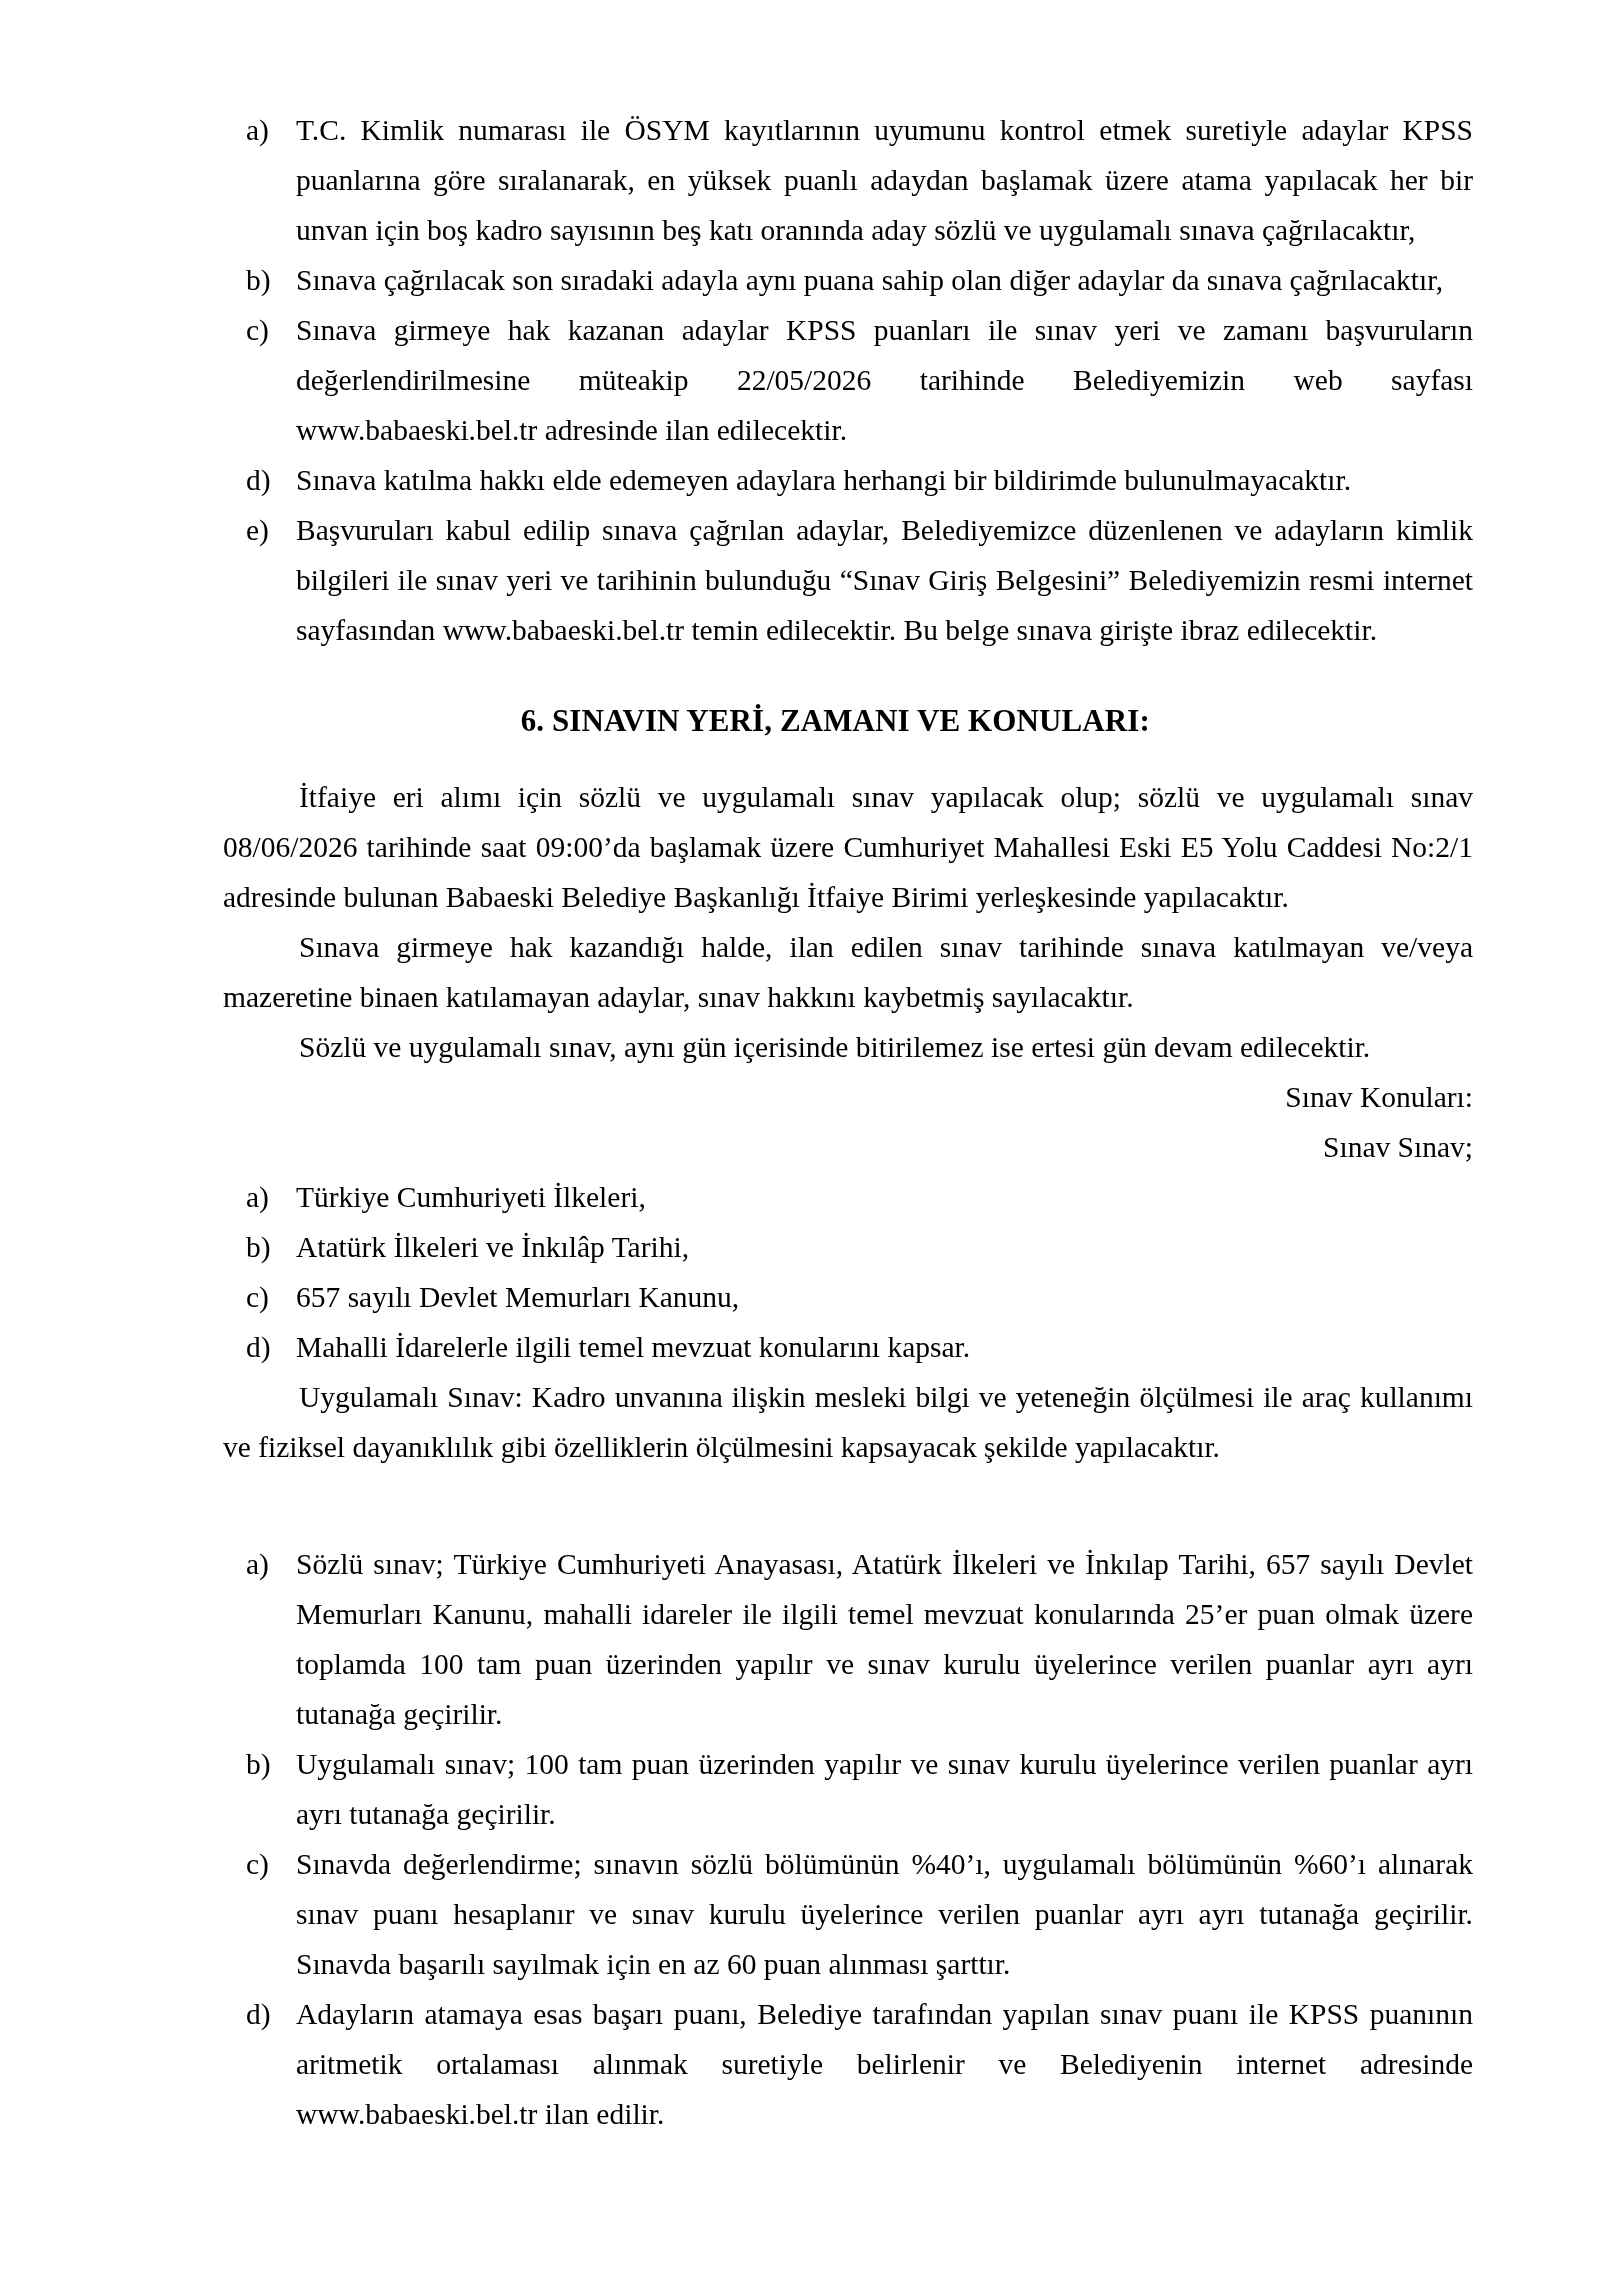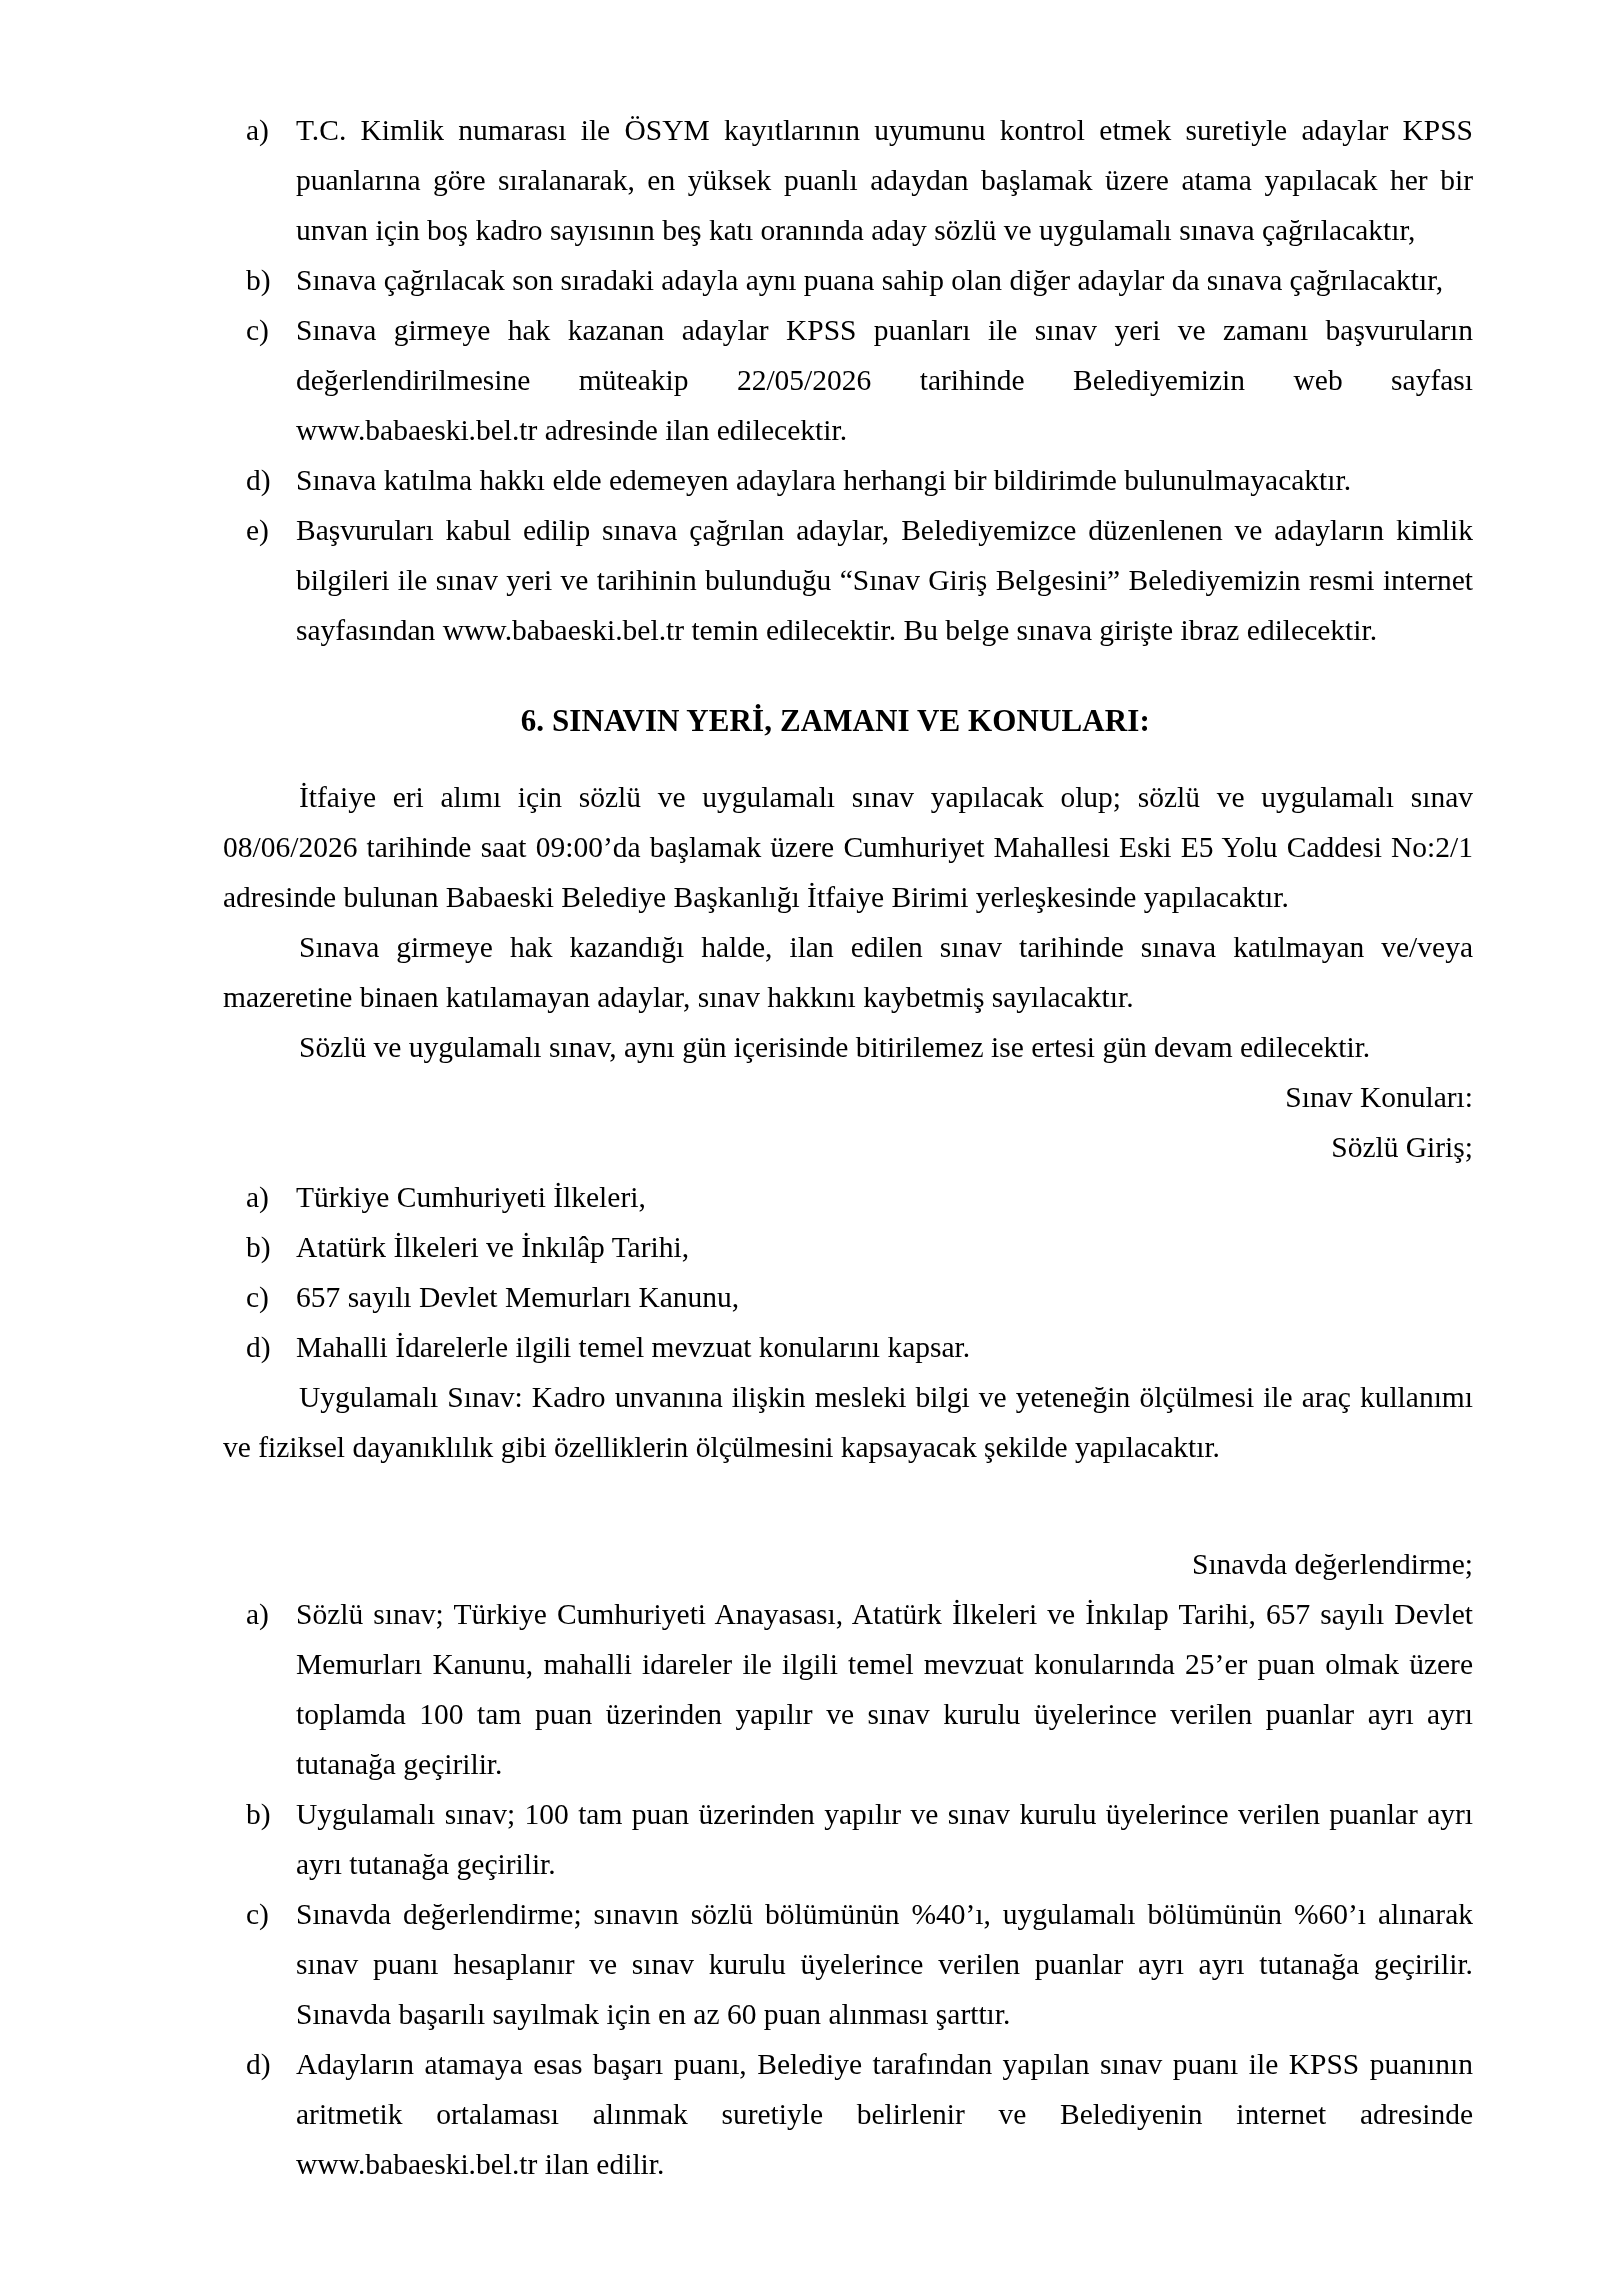--- a/index.html
+++ b/index.html
@@ -122,21 +122,21 @@
 
     <h2 class="heading">6. SINAVIN YERİ, ZAMANI VE KONULARI:</h2>
 
     <div class="gap-md"></div>
 
     <p class="para para-indent">İtfaiye eri alımı için sözlü ve uygulamalı sınav yapılacak olup; sözlü ve uygulamalı sınav 08/06/2026 tarihinde saat 09:00’da başlamak üzere Cumhuriyet Mahallesi Eski E5 Yolu Caddesi No:2/1 adresinde bulunan Babaeski Belediye Başkanlığı İtfaiye Birimi yerleşkesinde yapılacaktır.</p>
     <p class="para para-indent">Sınava girmeye hak kazandığı halde, ilan edilen sınav tarihinde sınava katılmayan ve/veya mazeretine binaen katılamayan adaylar, sınav hakkını kaybetmiş sayılacaktır.</p>
     <p class="para para-indent">Sözlü ve uygulamalı sınav, aynı gün içerisinde bitirilemez ise ertesi gün devam edilecektir.</p>
 
     <p class="para para-plain para-indent">Sınav Konuları:</p>
-    <p class="para para-plain para-indent">Sözlü Giriş;</p>
+    <p class="para para-plain para-indent">Sınav Sınav;</p>
 
     <ul class="lettered flat">
       <li>
         <span class="marker">a)</span>
         <span>Türkiye Cumhuriyeti İlkeleri,</span>
       </li>
       <li>
         <span class="marker">b)</span>
         <span>Atatürk İlkeleri ve İnkılâp Tarihi,</span>
       </li>
@@ -150,21 +150,20 @@
       </li>
     </ul>
 
     <p class="para para-indent">Uygulamalı Sınav: Kadro unvanına ilişkin mesleki bilgi ve yeteneğin ölçülmesi ile araç kullanımı ve fiziksel dayanıklılık gibi özelliklerin ölçülmesini kapsayacak şekilde yapılacaktır.</p>
 
     <div class="gap-lg"></div>
 
 
     <div class="gap-md"></div>
 
-    <p class="para para-plain para-indent">Sınavda değerlendirme;</p>
 
     <ul class="lettered">
       <li>
         <span class="marker">a)</span>
         <span>Sözlü sınav; Türkiye Cumhuriyeti Anayasası, Atatürk İlkeleri ve İnkılap Tarihi, 657 sayılı Devlet Memurları Kanunu, mahalli idareler ile ilgili temel mevzuat konularında 25’er puan olmak üzere toplamda 100 tam puan üzerinden yapılır ve sınav kurulu üyelerince verilen puanlar ayrı ayrı tutanağa geçirilir.</span>
       </li>
       <li>
         <span class="marker">b)</span>
         <span>Uygulamalı sınav; 100 tam puan üzerinden yapılır ve sınav kurulu üyelerince verilen puanlar ayrı ayrı tutanağa geçirilir.</span>
       </li>

